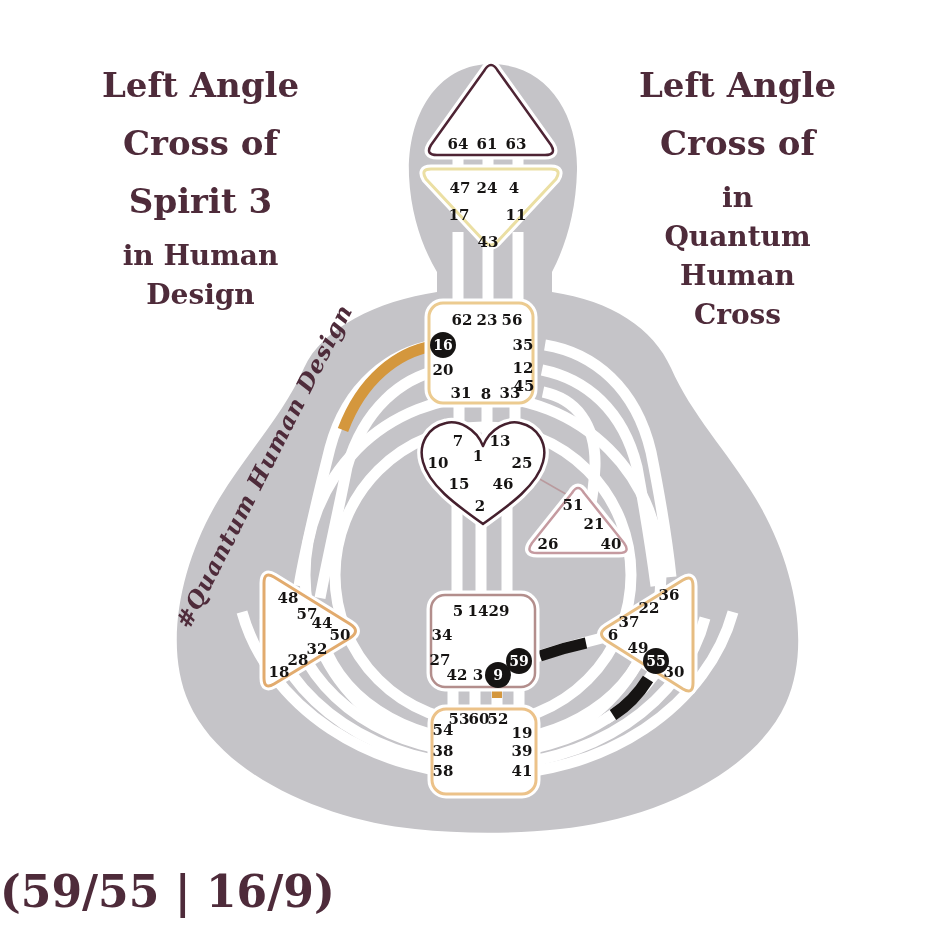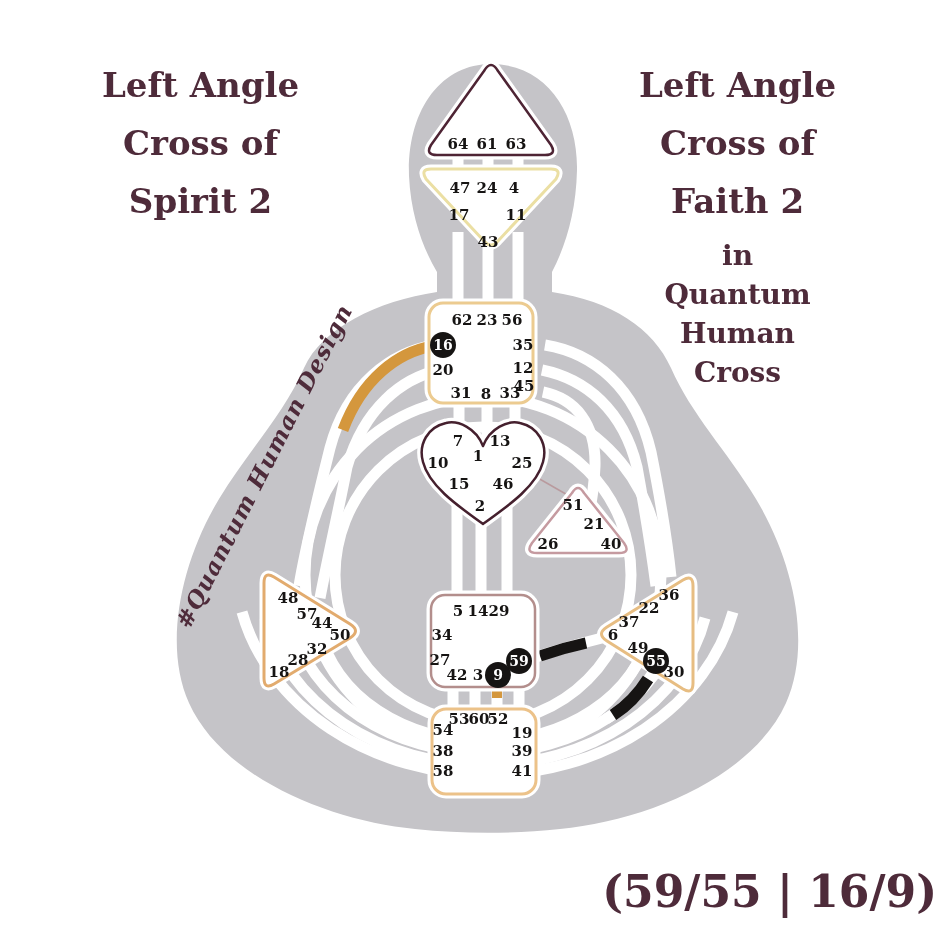--- a/index.html
+++ b/index.html
@@ -33,21 +33,21 @@
     font-size:28px;
     line-height:39px;
     margin:6px auto 0 auto;
     width:180px;
   }
   #left-title{left:48px;top:56px;width:305px;}
   #right-title{left:585px;top:56px;width:305px;}
   .cross-notation{
     position:absolute;
     left:0;right:0;top:866px;
-    text-align:right;
+    text-align:left;
     color:var(--maroon);
     font-weight:bold;
     font-size:44px;
   }
   .hashtag{
     position:absolute;
     left:170px;top:620px;
     transform-origin:0 0;
     transform:rotate(-63deg);
     color:var(--maroon);
@@ -208,27 +208,27 @@
         <text x="443" y="756" text-anchor="middle" class="gate-num">38</text>
         <text x="522" y="756" text-anchor="middle" class="gate-num">39</text>
         <text x="443" y="776" text-anchor="middle" class="gate-num">58</text>
         <text x="522" y="776" text-anchor="middle" class="gate-num">41</text>
       </g>
   </svg>
 
   <div class="title" id="left-title">
     <div class="title-line">Left Angle</div>
     <div class="title-line">Cross of</div>
-    <div class="title-line">Spirit 2</div>
+    <div class="title-line">Spirit 3</div>
+    <div class="subtitle">in Human Design</div>
   </div>
 
   <div class="title" id="right-title">
     <div class="title-line">Left Angle</div>
     <div class="title-line">Cross of</div>
-    <div class="title-line">Faith 2</div>
     <div class="subtitle">in Quantum Human Cross</div>
   </div>
 
   <div class="hashtag">#Quantum Human Design</div>
 
   <div class="cross-notation">(59/55 | 16/9)</div>
 
 </div>
 
 </body></html>

